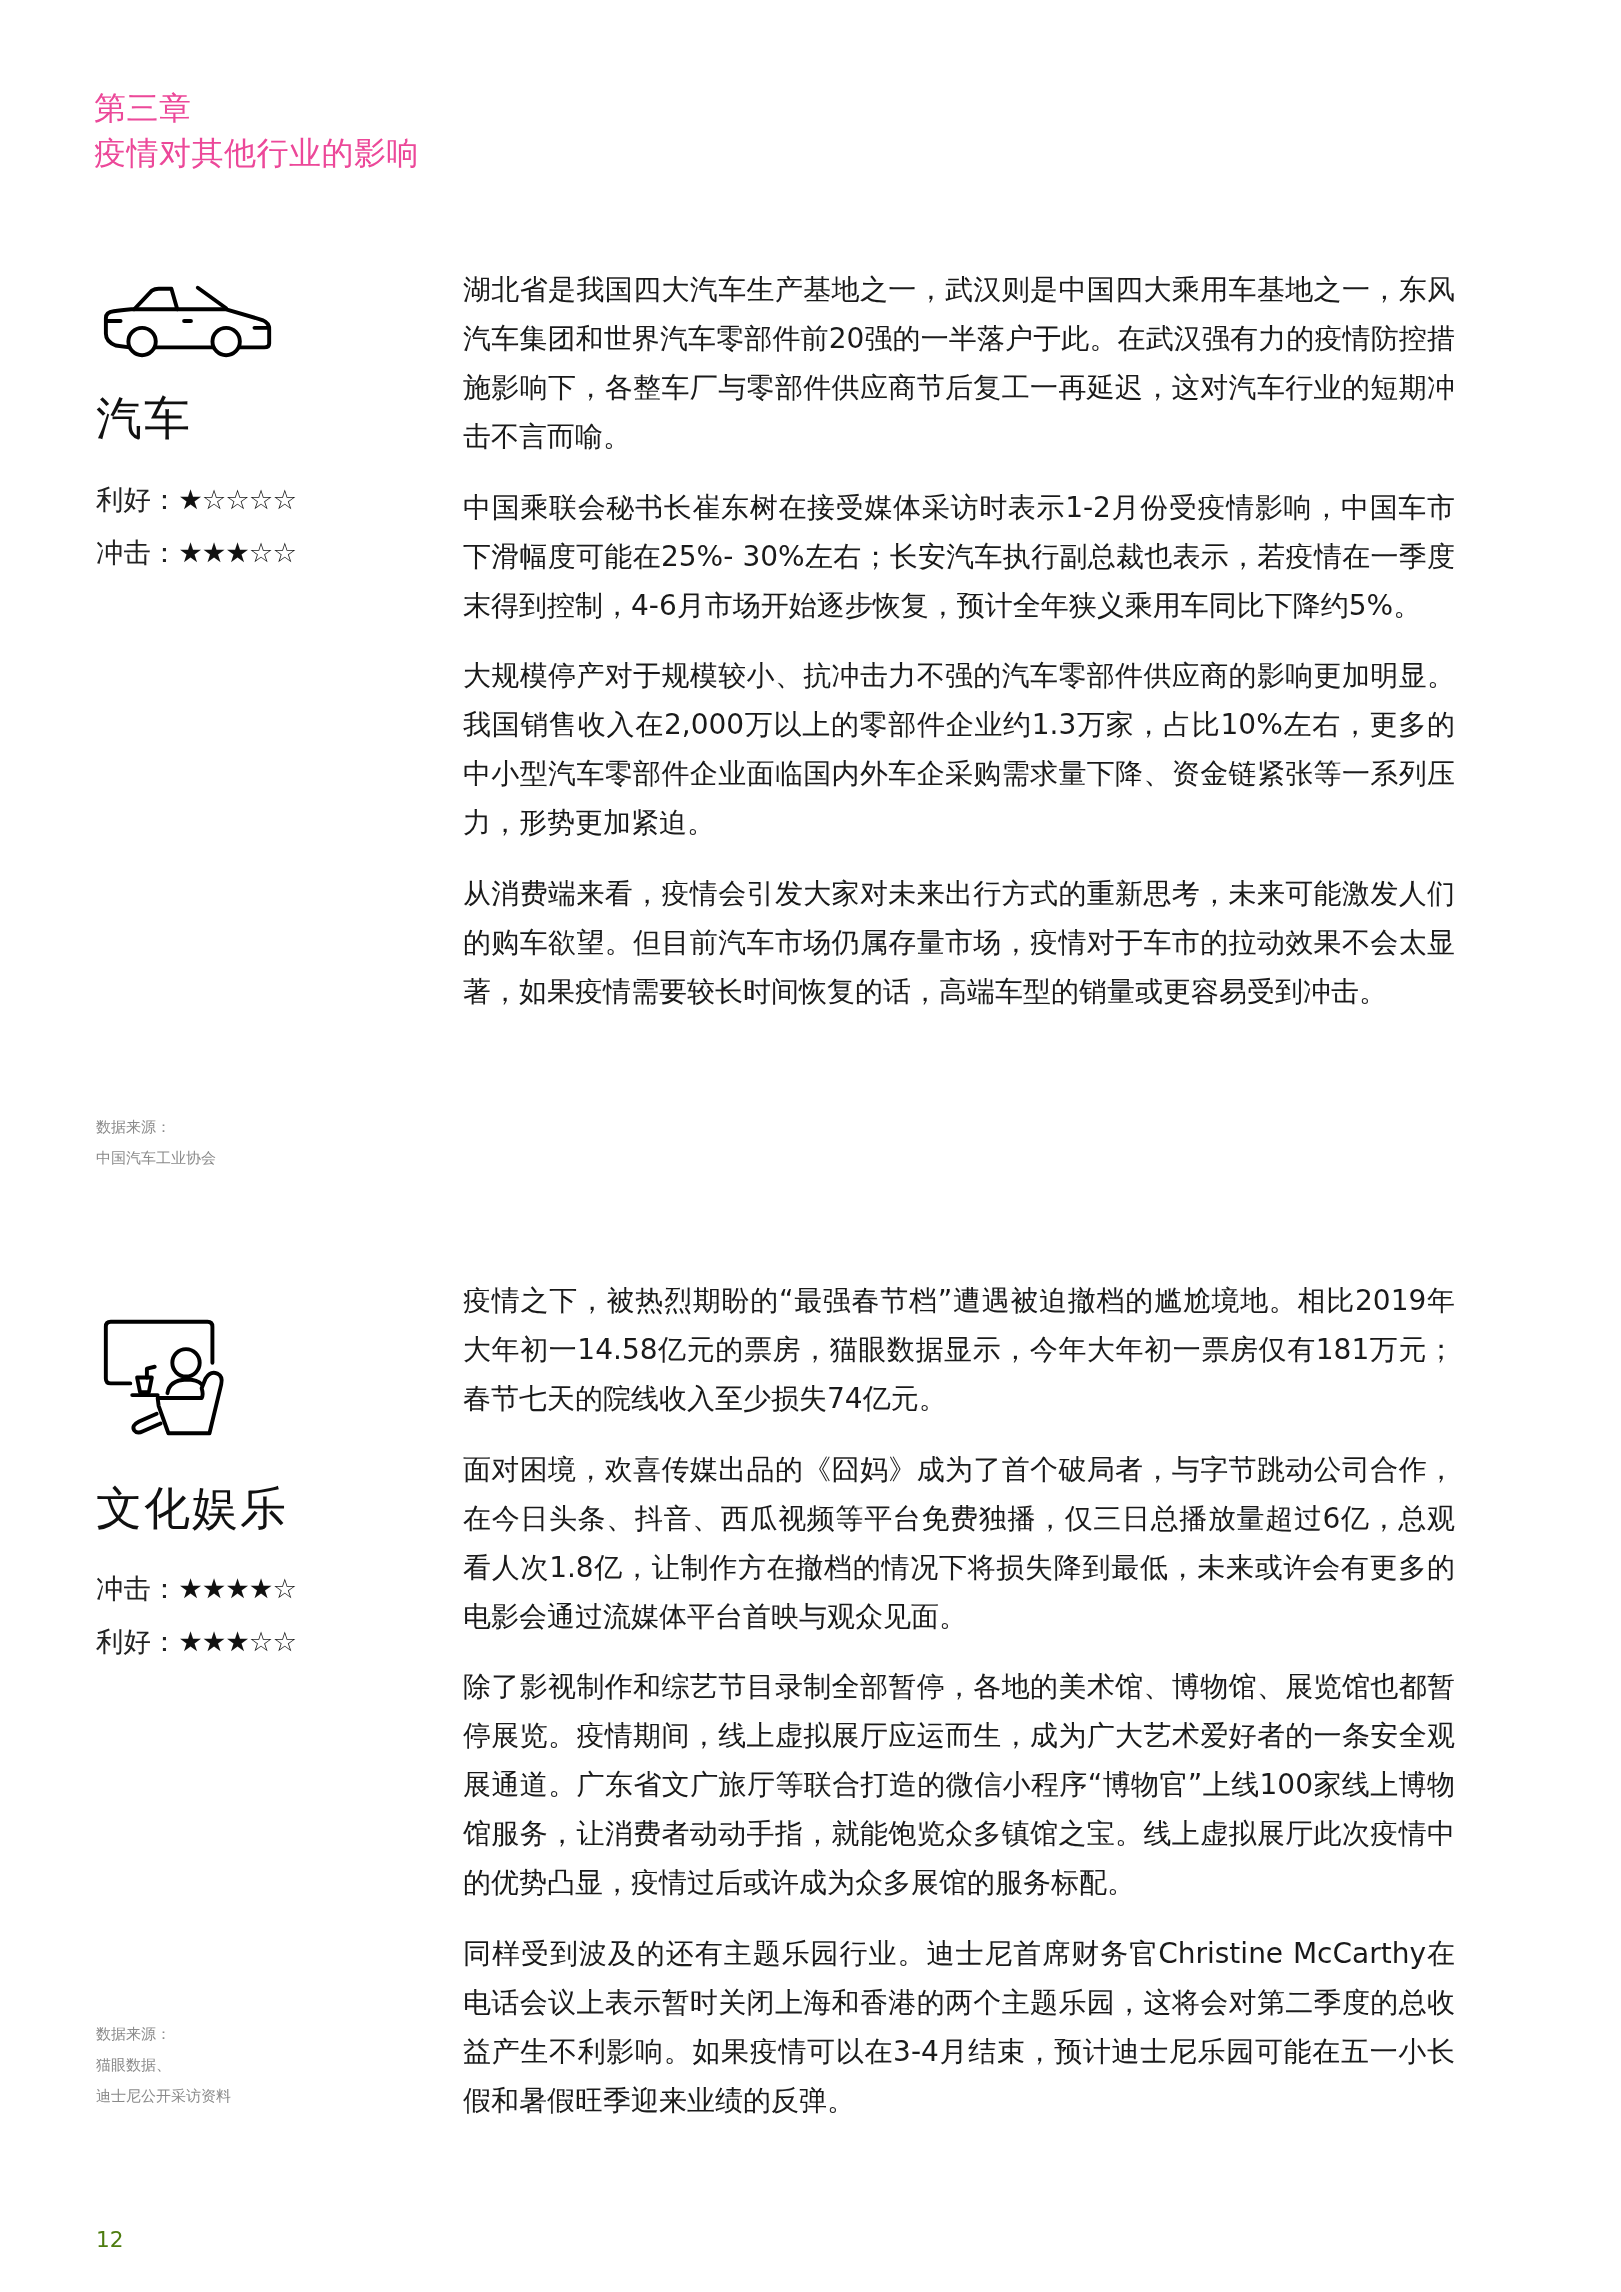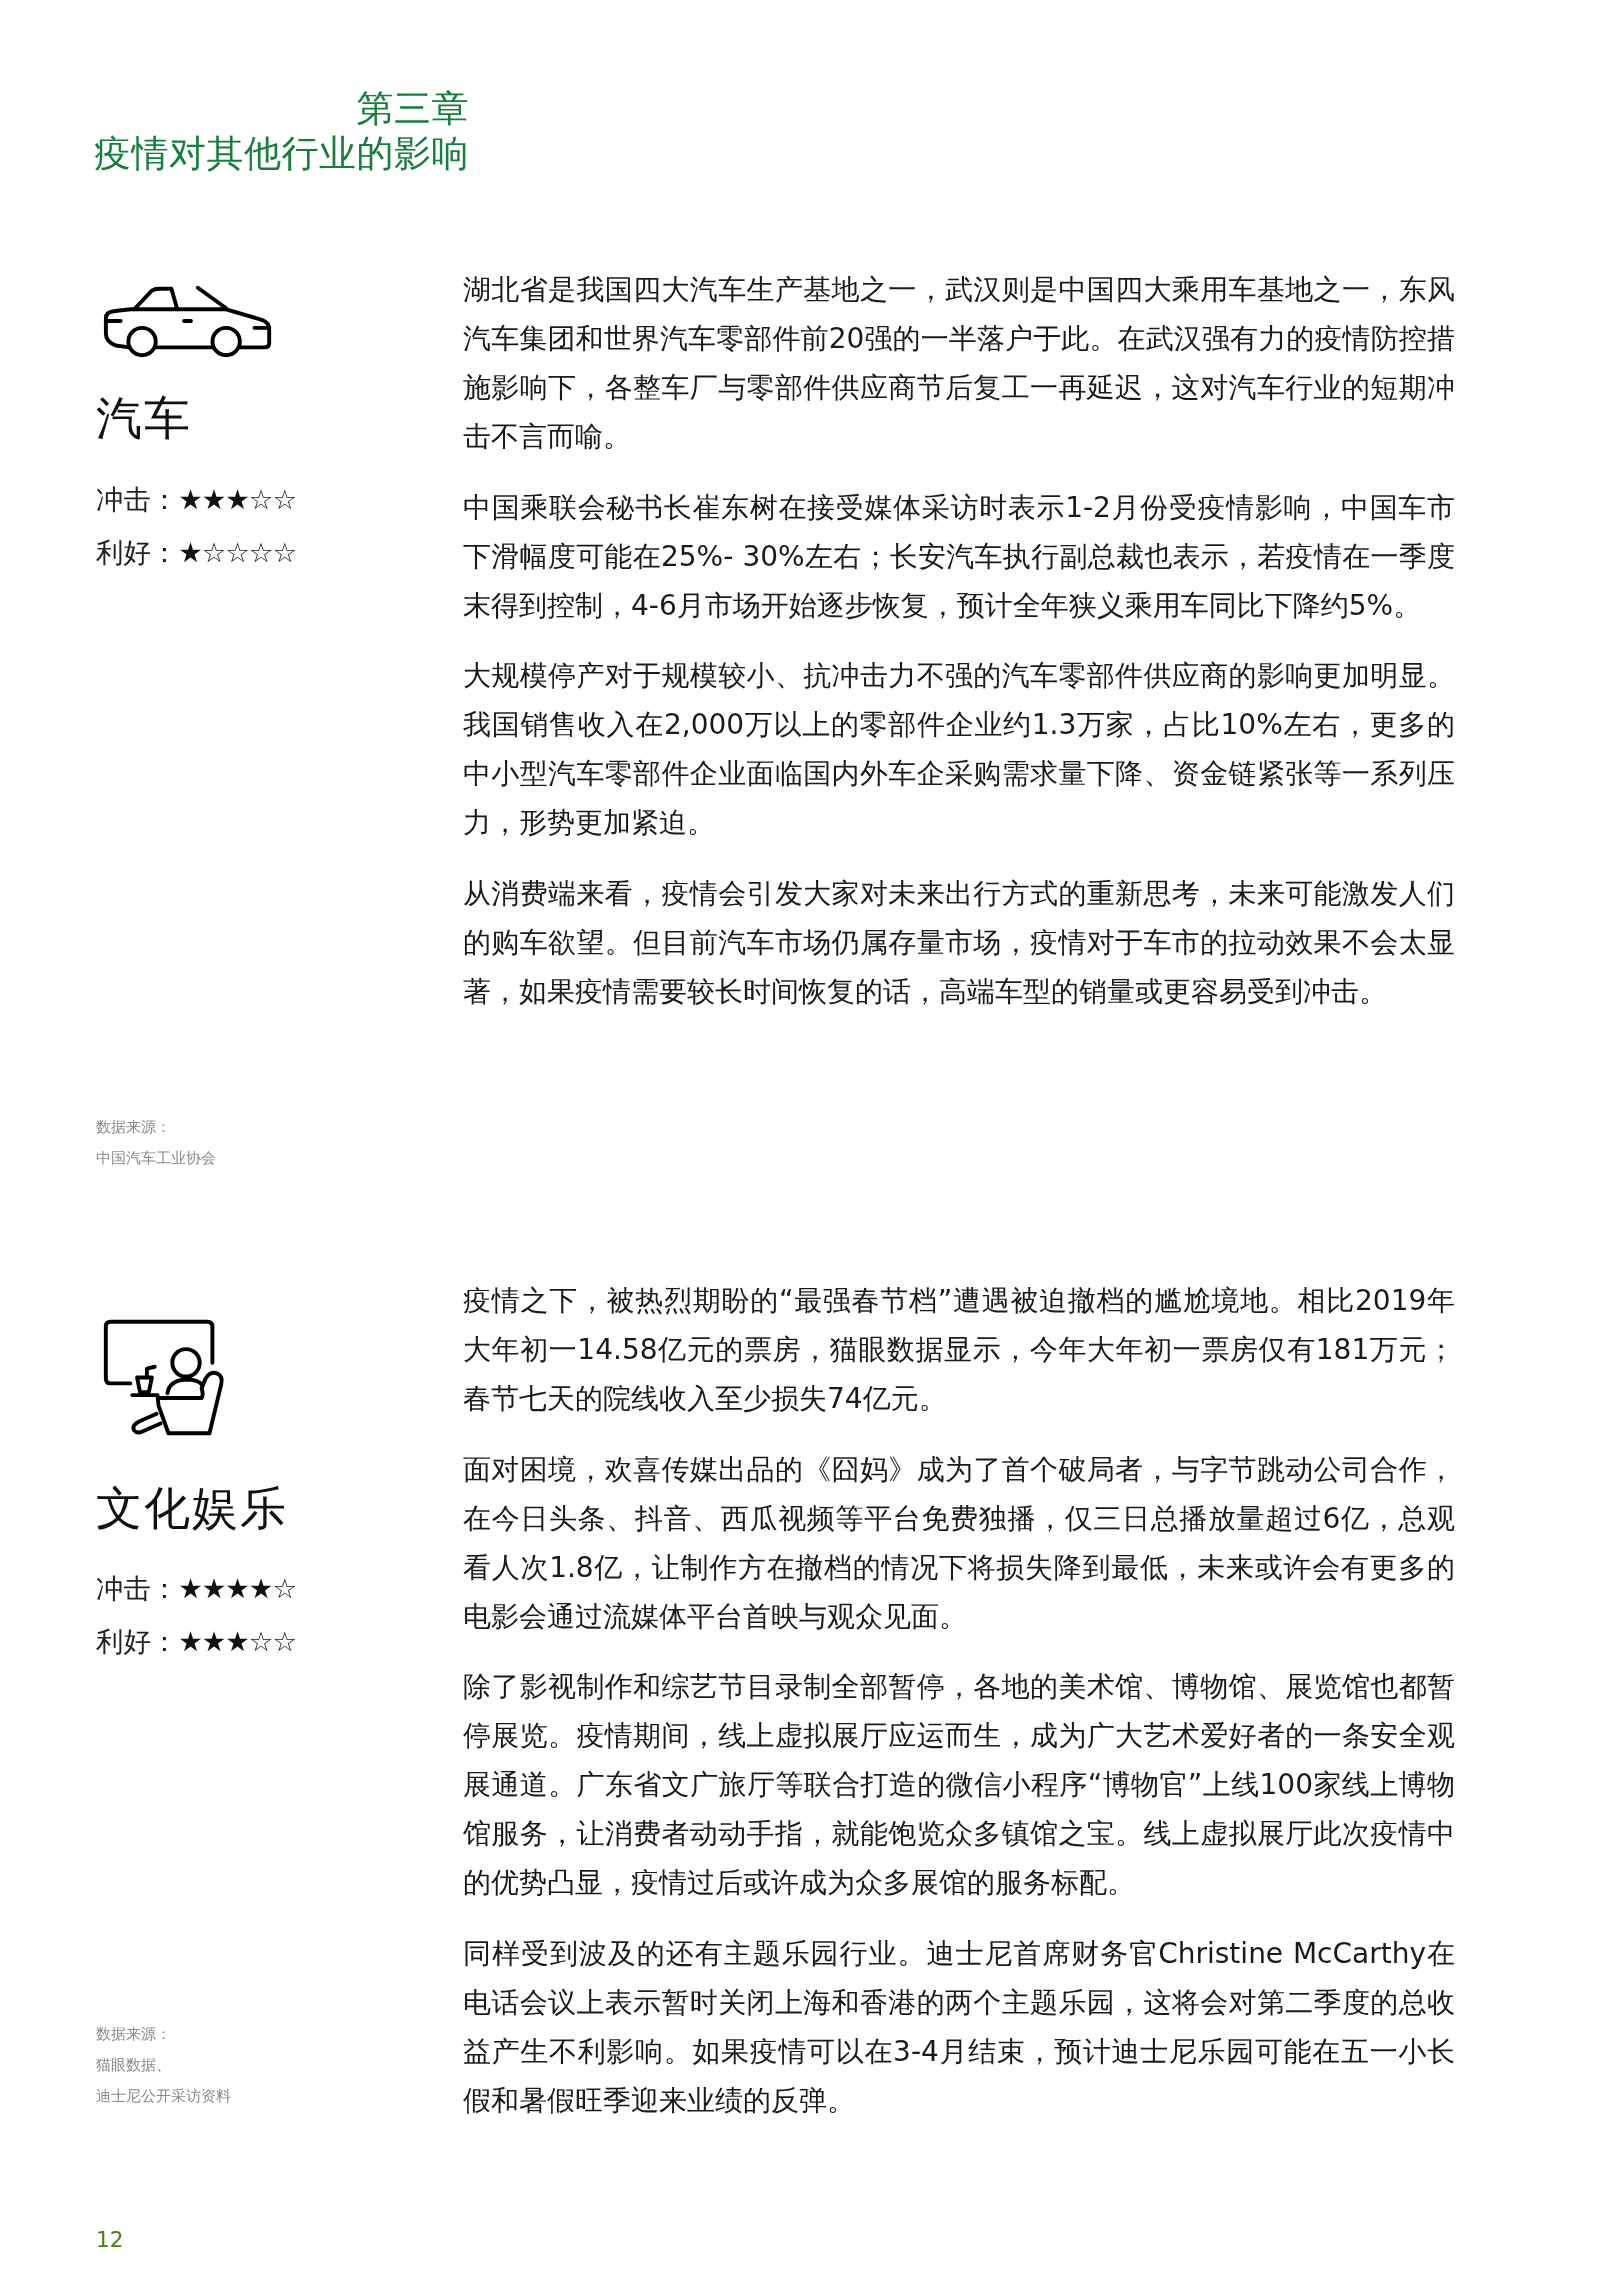--- a/index.html
+++ b/index.html
@@ -1,18 +1,18 @@
 <!DOCTYPE html>
 <html><head>
 <meta charset="utf-8">
 <style>
   html, body { margin:0; padding:0; background:#ffffff; }
   body { width:1621px; height:2293px; position:relative; overflow:hidden;
          font-family:"DejaVu Sans","Liberation Sans",sans-serif; color:#1a1a1a; }
-  .chapter { position:absolute; left:94px; top:86px; color:#15803d; font-size:37px; line-height:45px; letter-spacing:0.5px;text-align:right; }
+  .chapter { position:absolute; left:94px; top:86px; color:#ec4899; font-size:32px; line-height:45px; letter-spacing:0.5px; }
   .chapter div { white-space:nowrap; }
   .section-left { position:absolute; left:96px; width:314px; }
   .icon { display:block; }
   .sec-title { font-size:46px; font-weight:normal; color:#111; letter-spacing:2px; white-space:nowrap; line-height:55px; }
   .rating { font-size:27.4px; line-height:53px; color:#111; white-space:nowrap; }
   .rating .lbl { color:#222; }
   .rating .stars { letter-spacing:-1px; }
   .source { position:absolute; left:96px; font-size:15px; line-height:31px; color:#8a8a8a; white-space:nowrap; }
   .body-col { position:absolute; left:463px; width:992px; font-size:28px; line-height:49px; color:#1a1a1a; }
   .body-col p { margin:0 0 21.6px 0; text-align:justify; text-justify:inter-character; }
@@ -41,24 +41,24 @@
       <path d="M90 45 L97 45"></path>
       <path d="M162 52 L177 52"></path>
 
       <circle cx="47" cy="66" r="14"></circle>
       <circle cx="133" cy="66" r="14"></circle>
     </g>
   </svg>
   <div class="sec-title" style="margin-top:25.5px;">汽车</div>
   <div style="margin-top:27.4px;">
     <div class="rating">
-      <span class="lbl">冲击：</span><span class="stars">★★★☆☆</span>
+      <span class="lbl">利好：</span><span class="stars">★☆☆☆☆</span>
     </div>
     <div class="rating">
-      <span class="lbl">利好：</span><span class="stars">★☆☆☆☆</span>
+      <span class="lbl">冲击：</span><span class="stars">★★★☆☆</span>
     </div>
   </div>
 </div>
 
 <div class="source" style="top:1112px;">
   <div>数据来源：</div>
   <div>中国汽车工业协会</div>
 </div>
 
 <div class="body-col" style="top:265px;">

